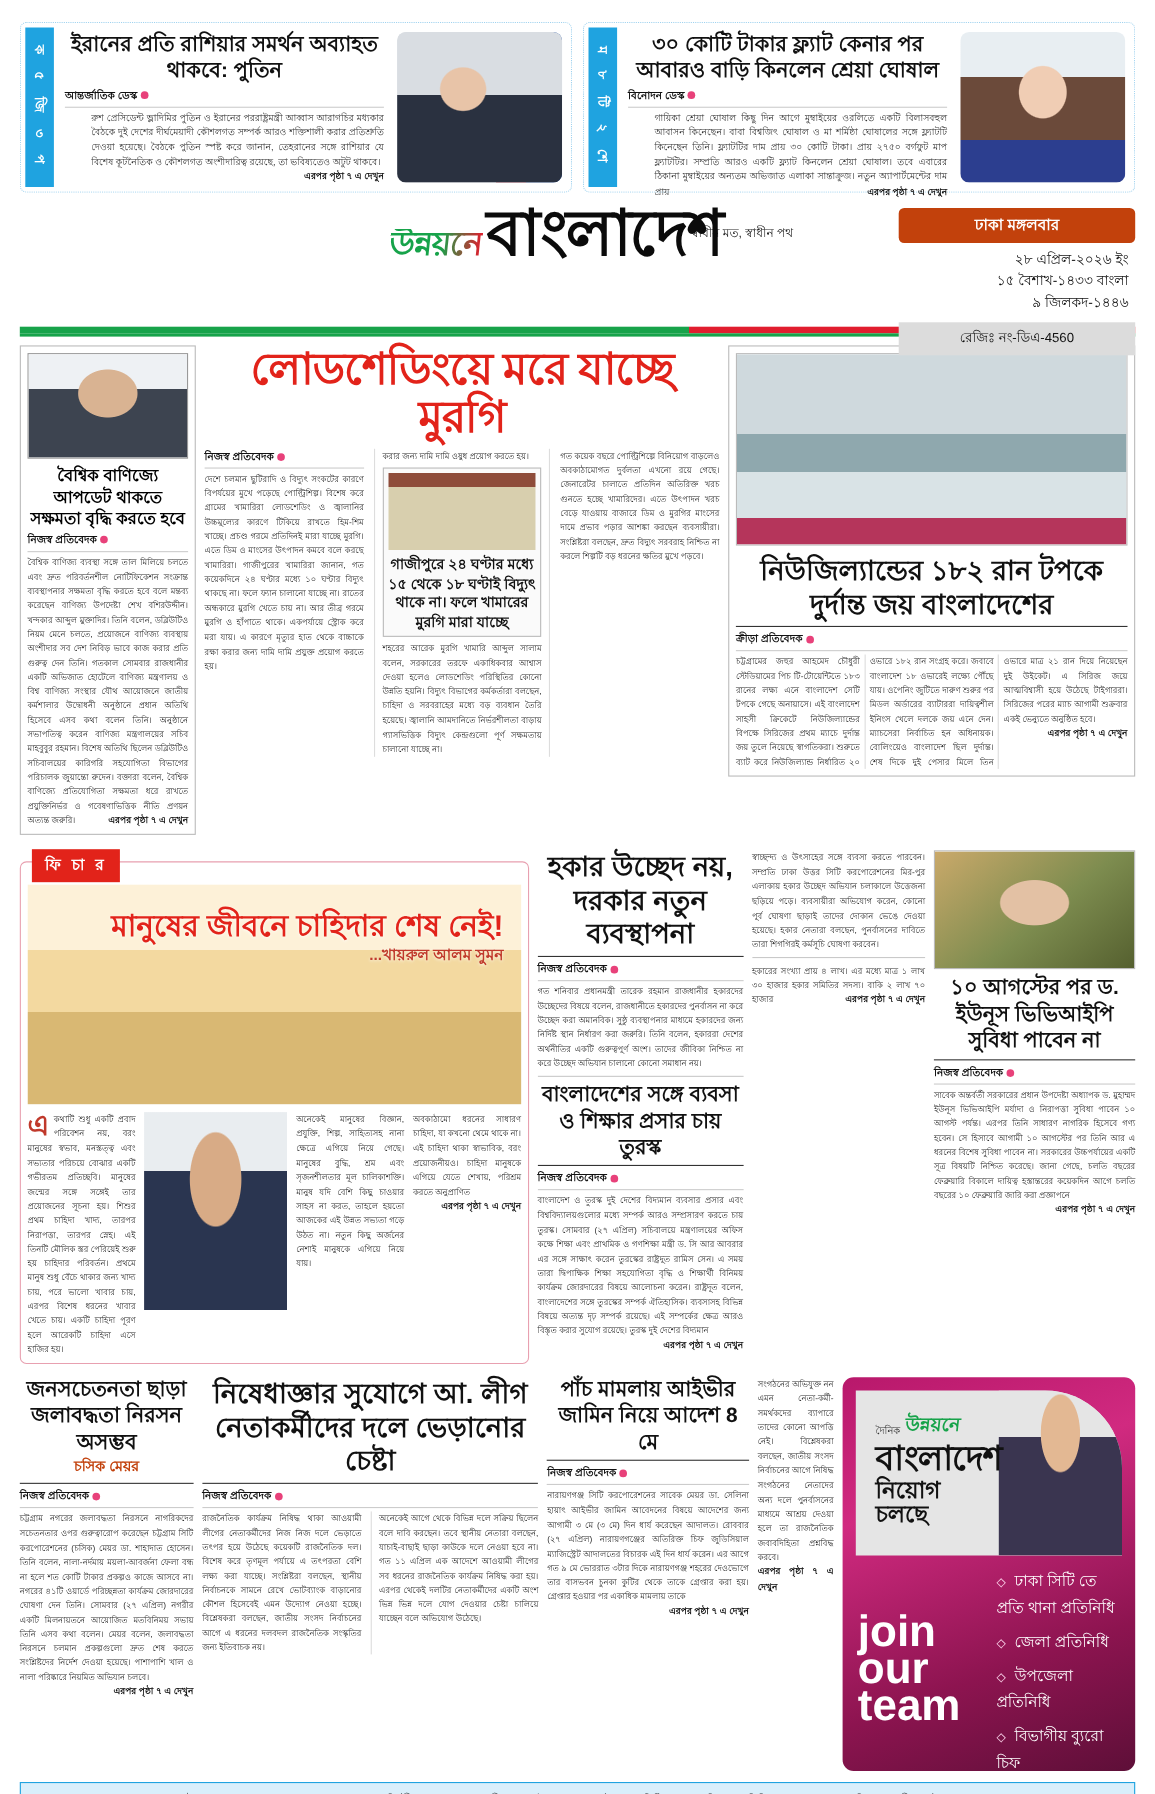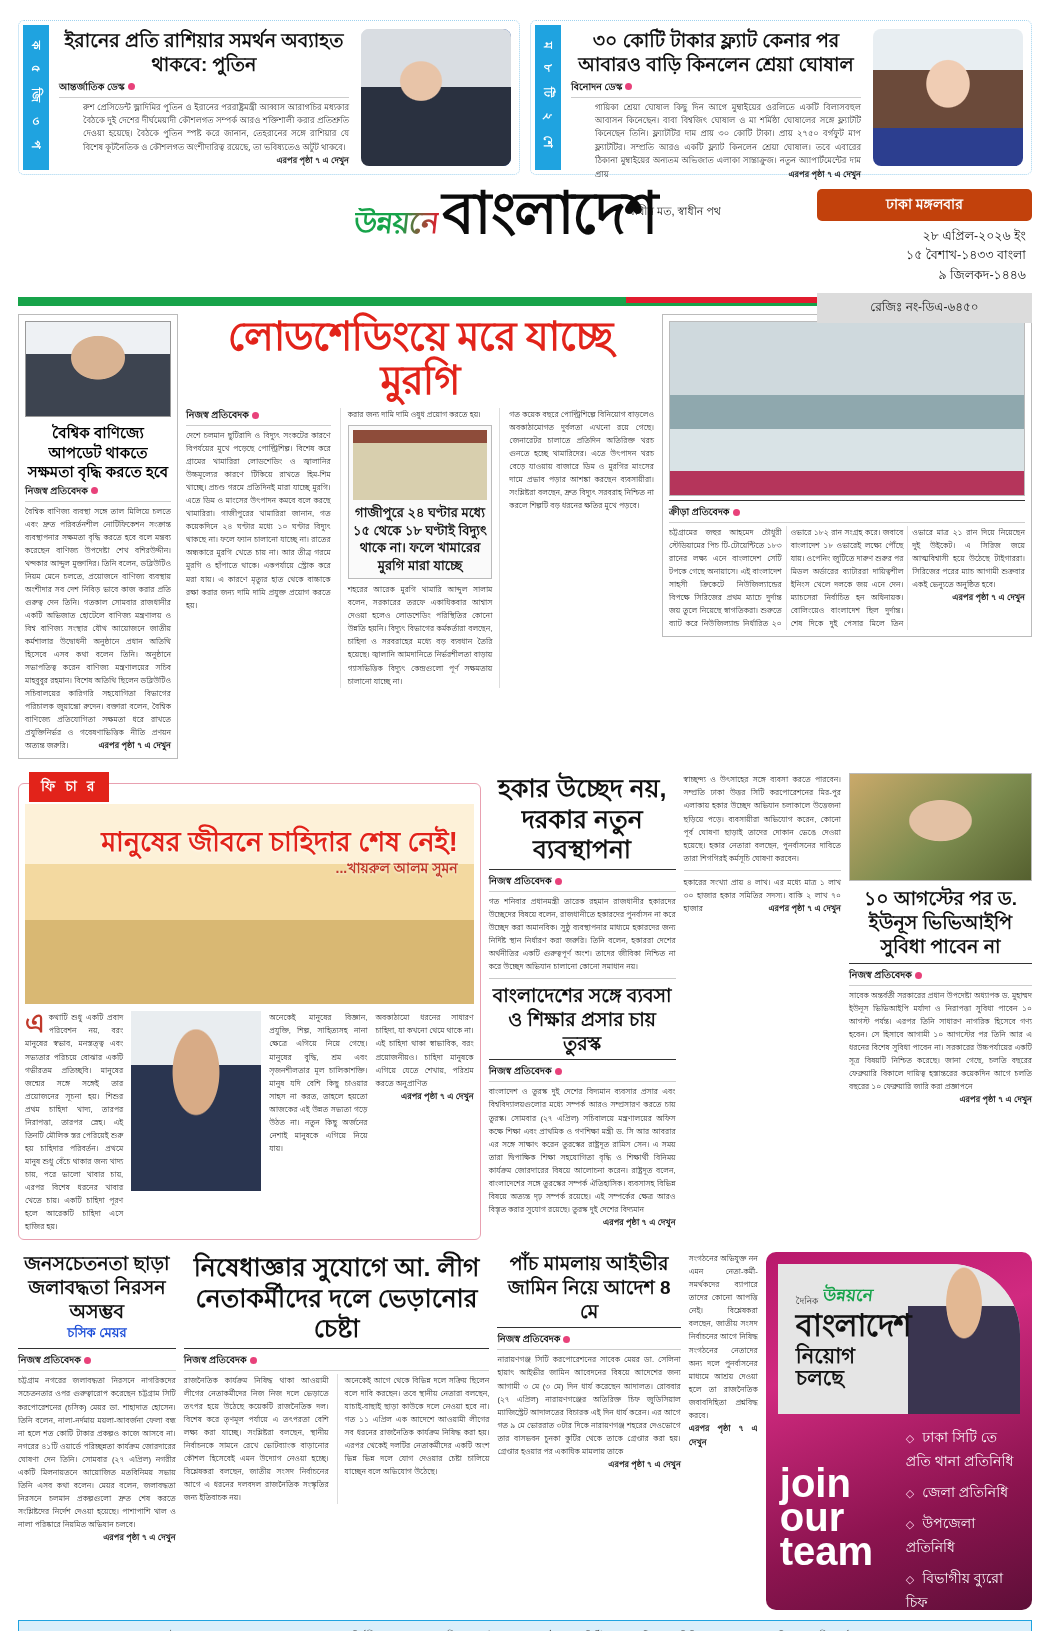--- a/index.html
+++ b/index.html
@@ -191,21 +191,21 @@
     <div class="mh-center">
       <div class="logo-unnayane">উন্নয়নে</div>
       <div class="tagline">স্বাধীন মত, স্বাধীন পথ</div>
       <div class="logo-bangladesh"><span>বা</span><span class="rd">ং</span><span>লাদেশ</span></div>
     </div>
     <div class="mh-right">
       <div class="daybar">ঢাকা মঙ্গলবার</div>
       <div class="dateline">২৮ এপ্রিল-২০২৬ ইং</div>
       <div class="dateline">১৫ বৈশাখ-১৪৩৩ বাংলা</div>
       <div class="dateline">৯ জিলকদ-১৪৪৬</div>
-      <div class="reginfo">রেজিঃ নং-ডিএ-৬৪৫০</div>
+      <div class="reginfo">রেজিঃ নং-ডিএ-4560</div>
     </div>
   </div>
   <div class="flagrule"></div>
   <div class="flagrule2"></div>
 
   <div class="main-grid">
 
     <div class="col-left">
       <div class="boxed">
         <div class="lead-photo">
@@ -248,20 +248,21 @@
           <div class="body-text">গত কয়েক বছরে পোল্ট্রিশিল্পে বিনিয়োগ বাড়লেও অবকাঠামোগত দুর্বলতা এখনো রয়ে গেছে। জেনারেটর চালাতে প্রতিদিন অতিরিক্ত খরচ গুনতে হচ্ছে খামারিদের। এতে উৎপাদন খরচ বেড়ে যাওয়ায় বাজারে ডিম ও মুরগির মাংসের দামে প্রভাব পড়ার আশঙ্কা করছেন ব্যবসায়ীরা। সংশ্লিষ্টরা বলছেন, দ্রুত বিদ্যুৎ সরবরাহ নিশ্চিত না করলে শিল্পটি বড় ধরনের ক্ষতির মুখে পড়বে।</div>
         </div>
       </div>
     </div>
 
     <div class="col-right">
       <div class="boxed">
         <div style="width:100%; height:175px; overflow:hidden; border:1px solid #bbb;">
             <span class="ph ph-cricket"></span>
           </div>
+        <div class="sec-head" style="margin-top:8px;">নিউজিল্যান্ডের ১৮২ রান টপকে দুর্দান্ত জয় বাংলাদেশের</div>
         <div class="blk-rule"></div>
         <div class="byline">
           <span>ক্রীড়া প্রতিবেদক</span><span class="dot"></span>
         </div>
         <div class="three-col body-text">
           <span>চট্টগ্রামের জহুর আহমেদ চৌধুরী স্টেডিয়ামের পিচ টি-টোয়েন্টিতে ১৮৩ রানের লক্ষ্য এনে বাংলাদেশ সেটি টপকে গেছে অনায়াসে। এই বাংলাদেশ সাহসী ক্রিকেটে নিউজিল্যান্ডের বিপক্ষে সিরিজের প্রথম ম্যাচে দুর্দান্ত জয় তুলে নিয়েছে স্বাগতিকরা। শুরুতে ব্যাট করে নিউজিল্যান্ড নির্ধারিত ২০ ওভারে ১৮২ রান সংগ্রহ করে। জবাবে বাংলাদেশ ১৮ ওভারেই লক্ষ্যে পৌঁছে যায়। ওপেনিং জুটিতে দারুণ শুরুর পর মিডল অর্ডারের ব্যাটাররা দায়িত্বশীল ইনিংস খেলে দলকে জয় এনে দেন। ম্যাচসেরা নির্বাচিত হন অধিনায়ক। বোলিংয়েও বাংলাদেশ ছিল দুর্দান্ত। শেষ দিকে দুই পেসার মিলে তিন ওভারে মাত্র ২১ রান দিয়ে নিয়েছেন দুই উইকেট। এ সিরিজ জয়ে আত্মবিশ্বাসী হয়ে উঠেছে টাইগাররা। সিরিজের পরের ম্যাচ আগামী শুক্রবার একই ভেন্যুতে অনুষ্ঠিত হবে।</span>
           <span class="jump">এরপর পৃষ্ঠা ৭ এ দেখুন</span>
         </div>
       </div>
     </div>
@@ -350,21 +351,21 @@
           <span class="jump">এরপর পৃষ্ঠা ৭ এ দেখুন</span>
         </div>
       </div>
     </div>
   </div>
 
   <div style="display:flex; gap:8px; margin-top:12px;">
 
     <div style="width:160px;">
       <div class="sec-head-sm">জনসচেতনতা ছাড়া জলাবদ্ধতা নিরসন অসম্ভব</div>
-      <div style="text-align:center; font-size:13px; font-weight:bold; color:#1d4ed8;">চসিক মেয়র</div>
+      <div style="text-align:center; font-size:13px; font-weight:bold; color:#c2410c;">চসিক মেয়র</div>
       <div class="blk-rule"></div>
       <div class="byline">
         <span>নিজস্ব প্রতিবেদক</span><span class="dot"></span>
       </div>
       <div class="body-text">
         <span>চট্টগ্রাম নগরের জলাবদ্ধতা নিরসনে নাগরিকদের সচেতনতার ওপর গুরুত্বারোপ করেছেন চট্টগ্রাম সিটি করপোরেশনের (চসিক) মেয়র ডা. শাহাদাত হোসেন। তিনি বলেন, নালা-নর্দমায় ময়লা-আবর্জনা ফেলা বন্ধ না হলে শত কোটি টাকার প্রকল্পও কাজে আসবে না। নগরের ৪১টি ওয়ার্ডে পরিচ্ছন্নতা কার্যক্রম জোরদারের ঘোষণা দেন তিনি। সোমবার (২৭ এপ্রিল) নগরীর একটি মিলনায়তনে আয়োজিত মতবিনিময় সভায় তিনি এসব কথা বলেন। মেয়র বলেন, জলাবদ্ধতা নিরসনে চলমান প্রকল্পগুলো দ্রুত শেষ করতে সংশ্লিষ্টদের নির্দেশ দেওয়া হয়েছে। পাশাপাশি খাল ও নালা পরিষ্কারে নিয়মিত অভিযান চলবে।</span>
         <span class="jump">এরপর পৃষ্ঠা ৭ এ দেখুন</span>
       </div>
     </div>
 

